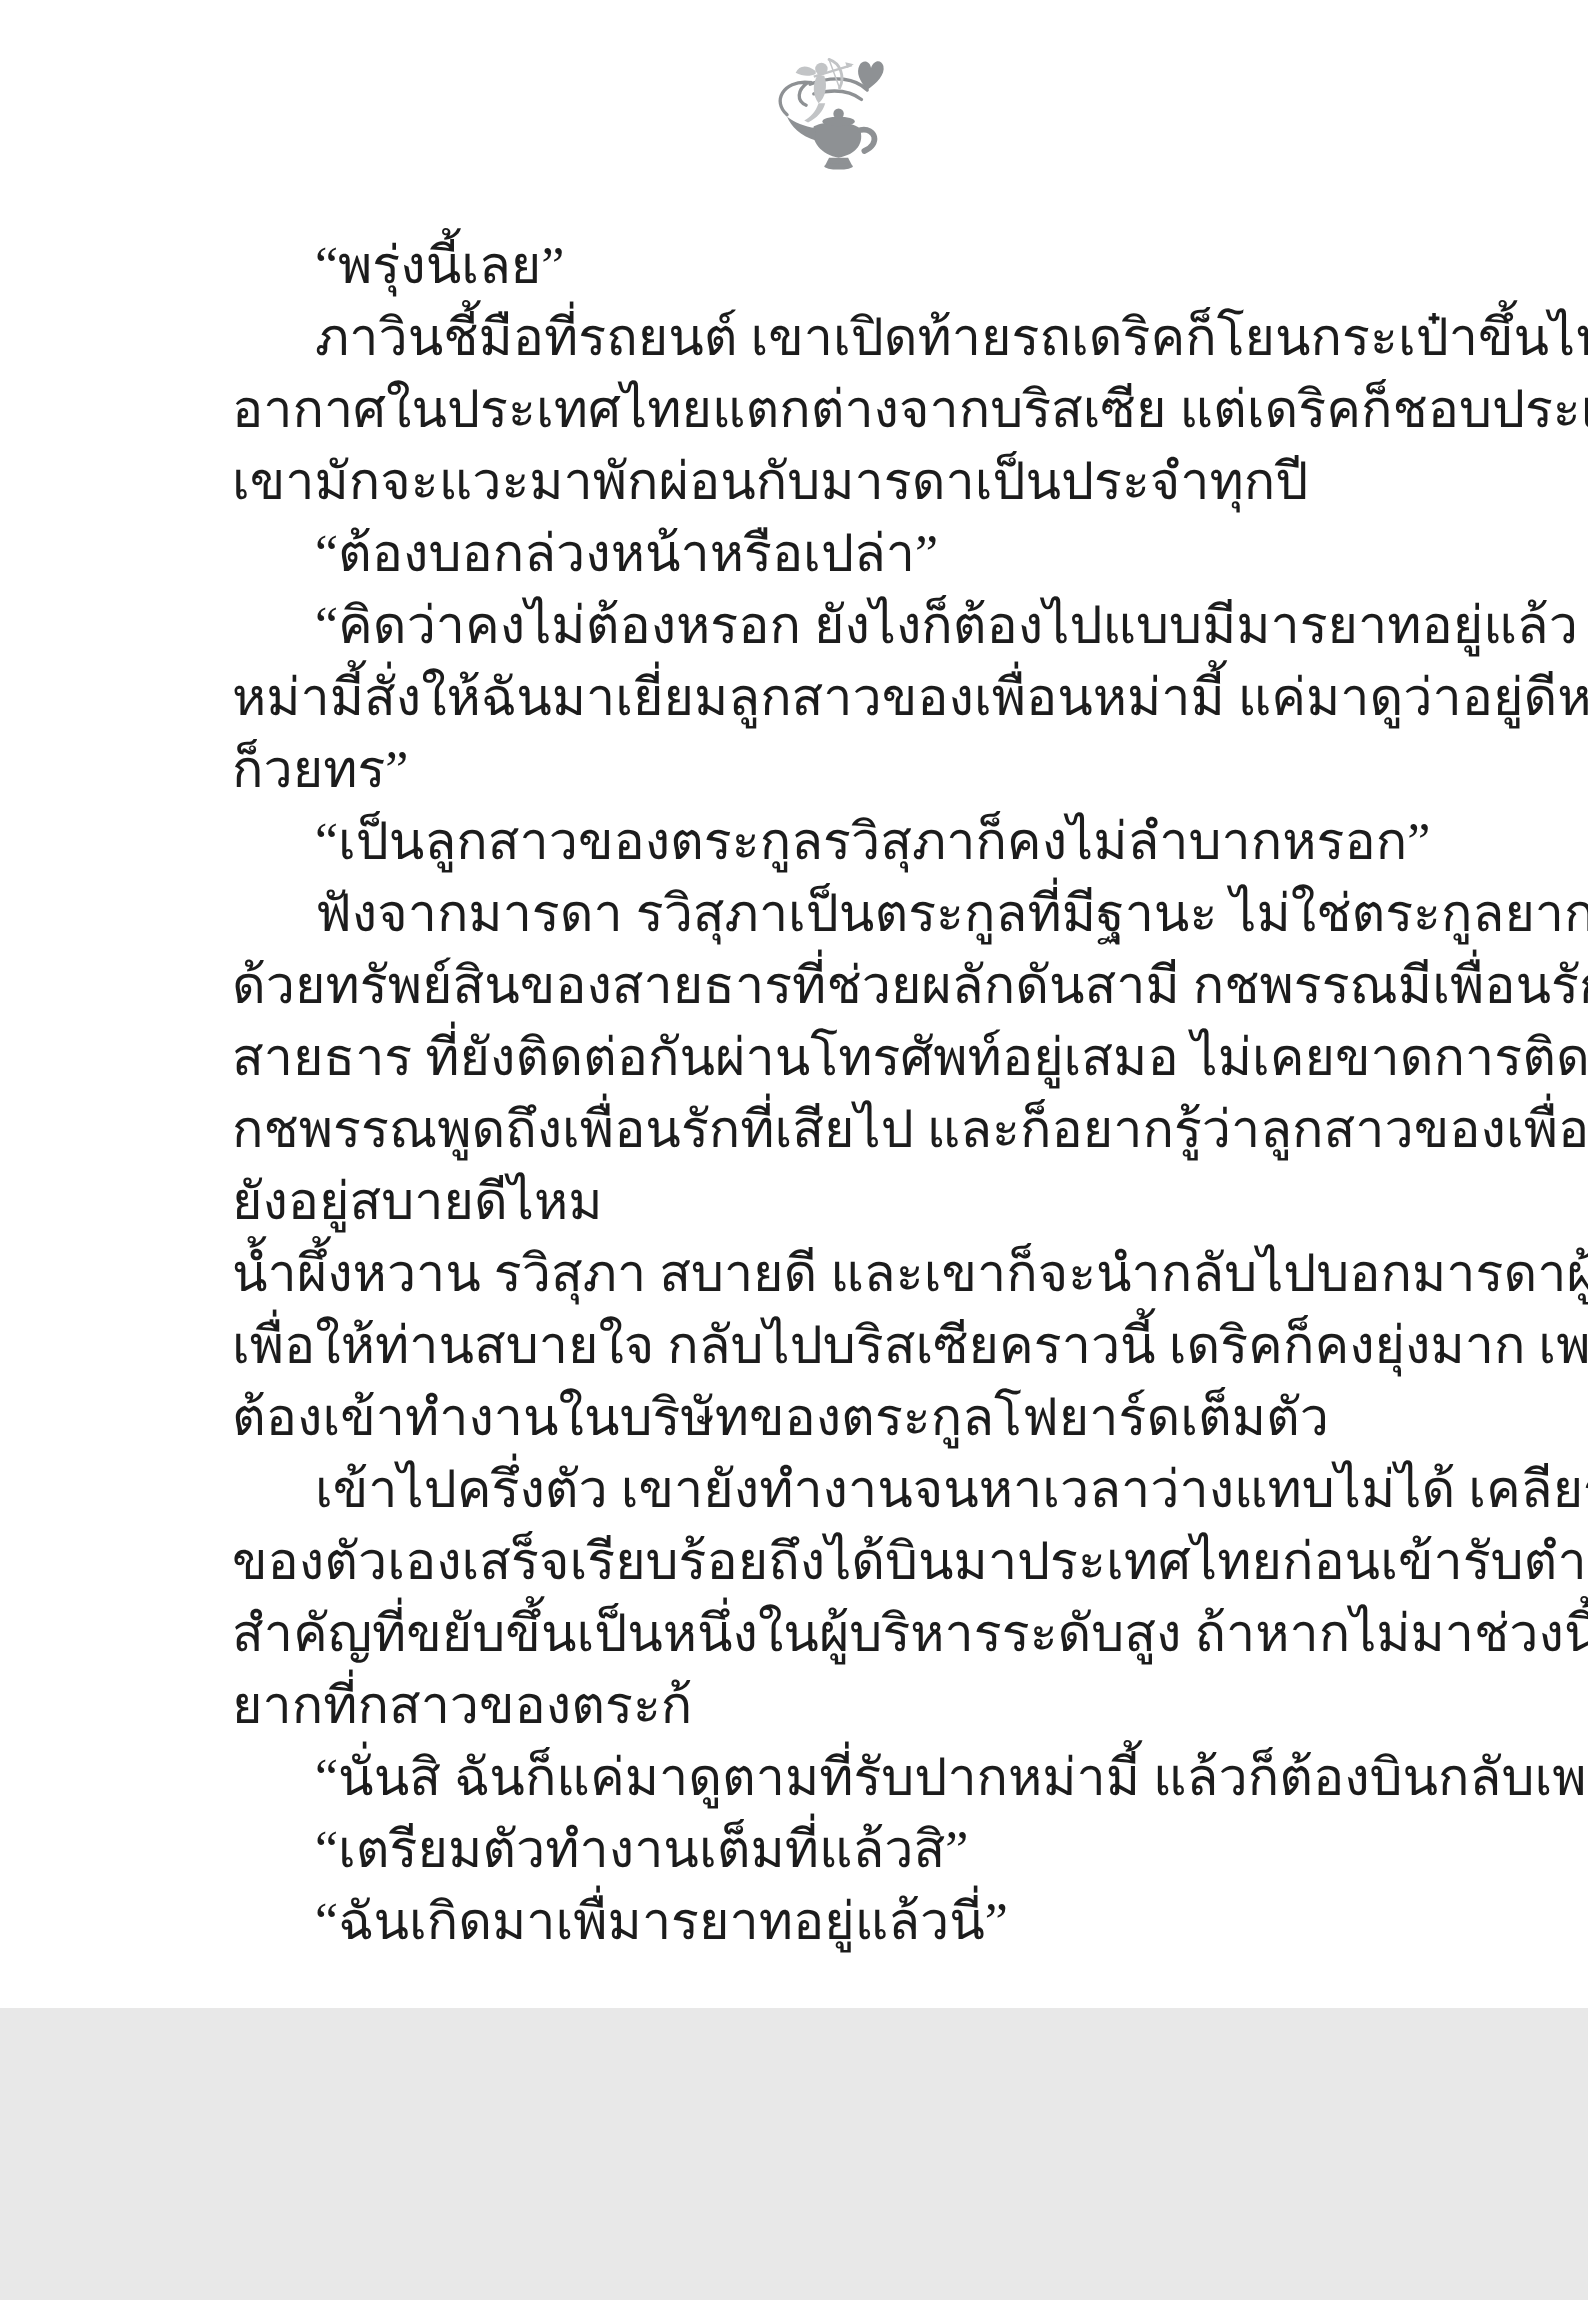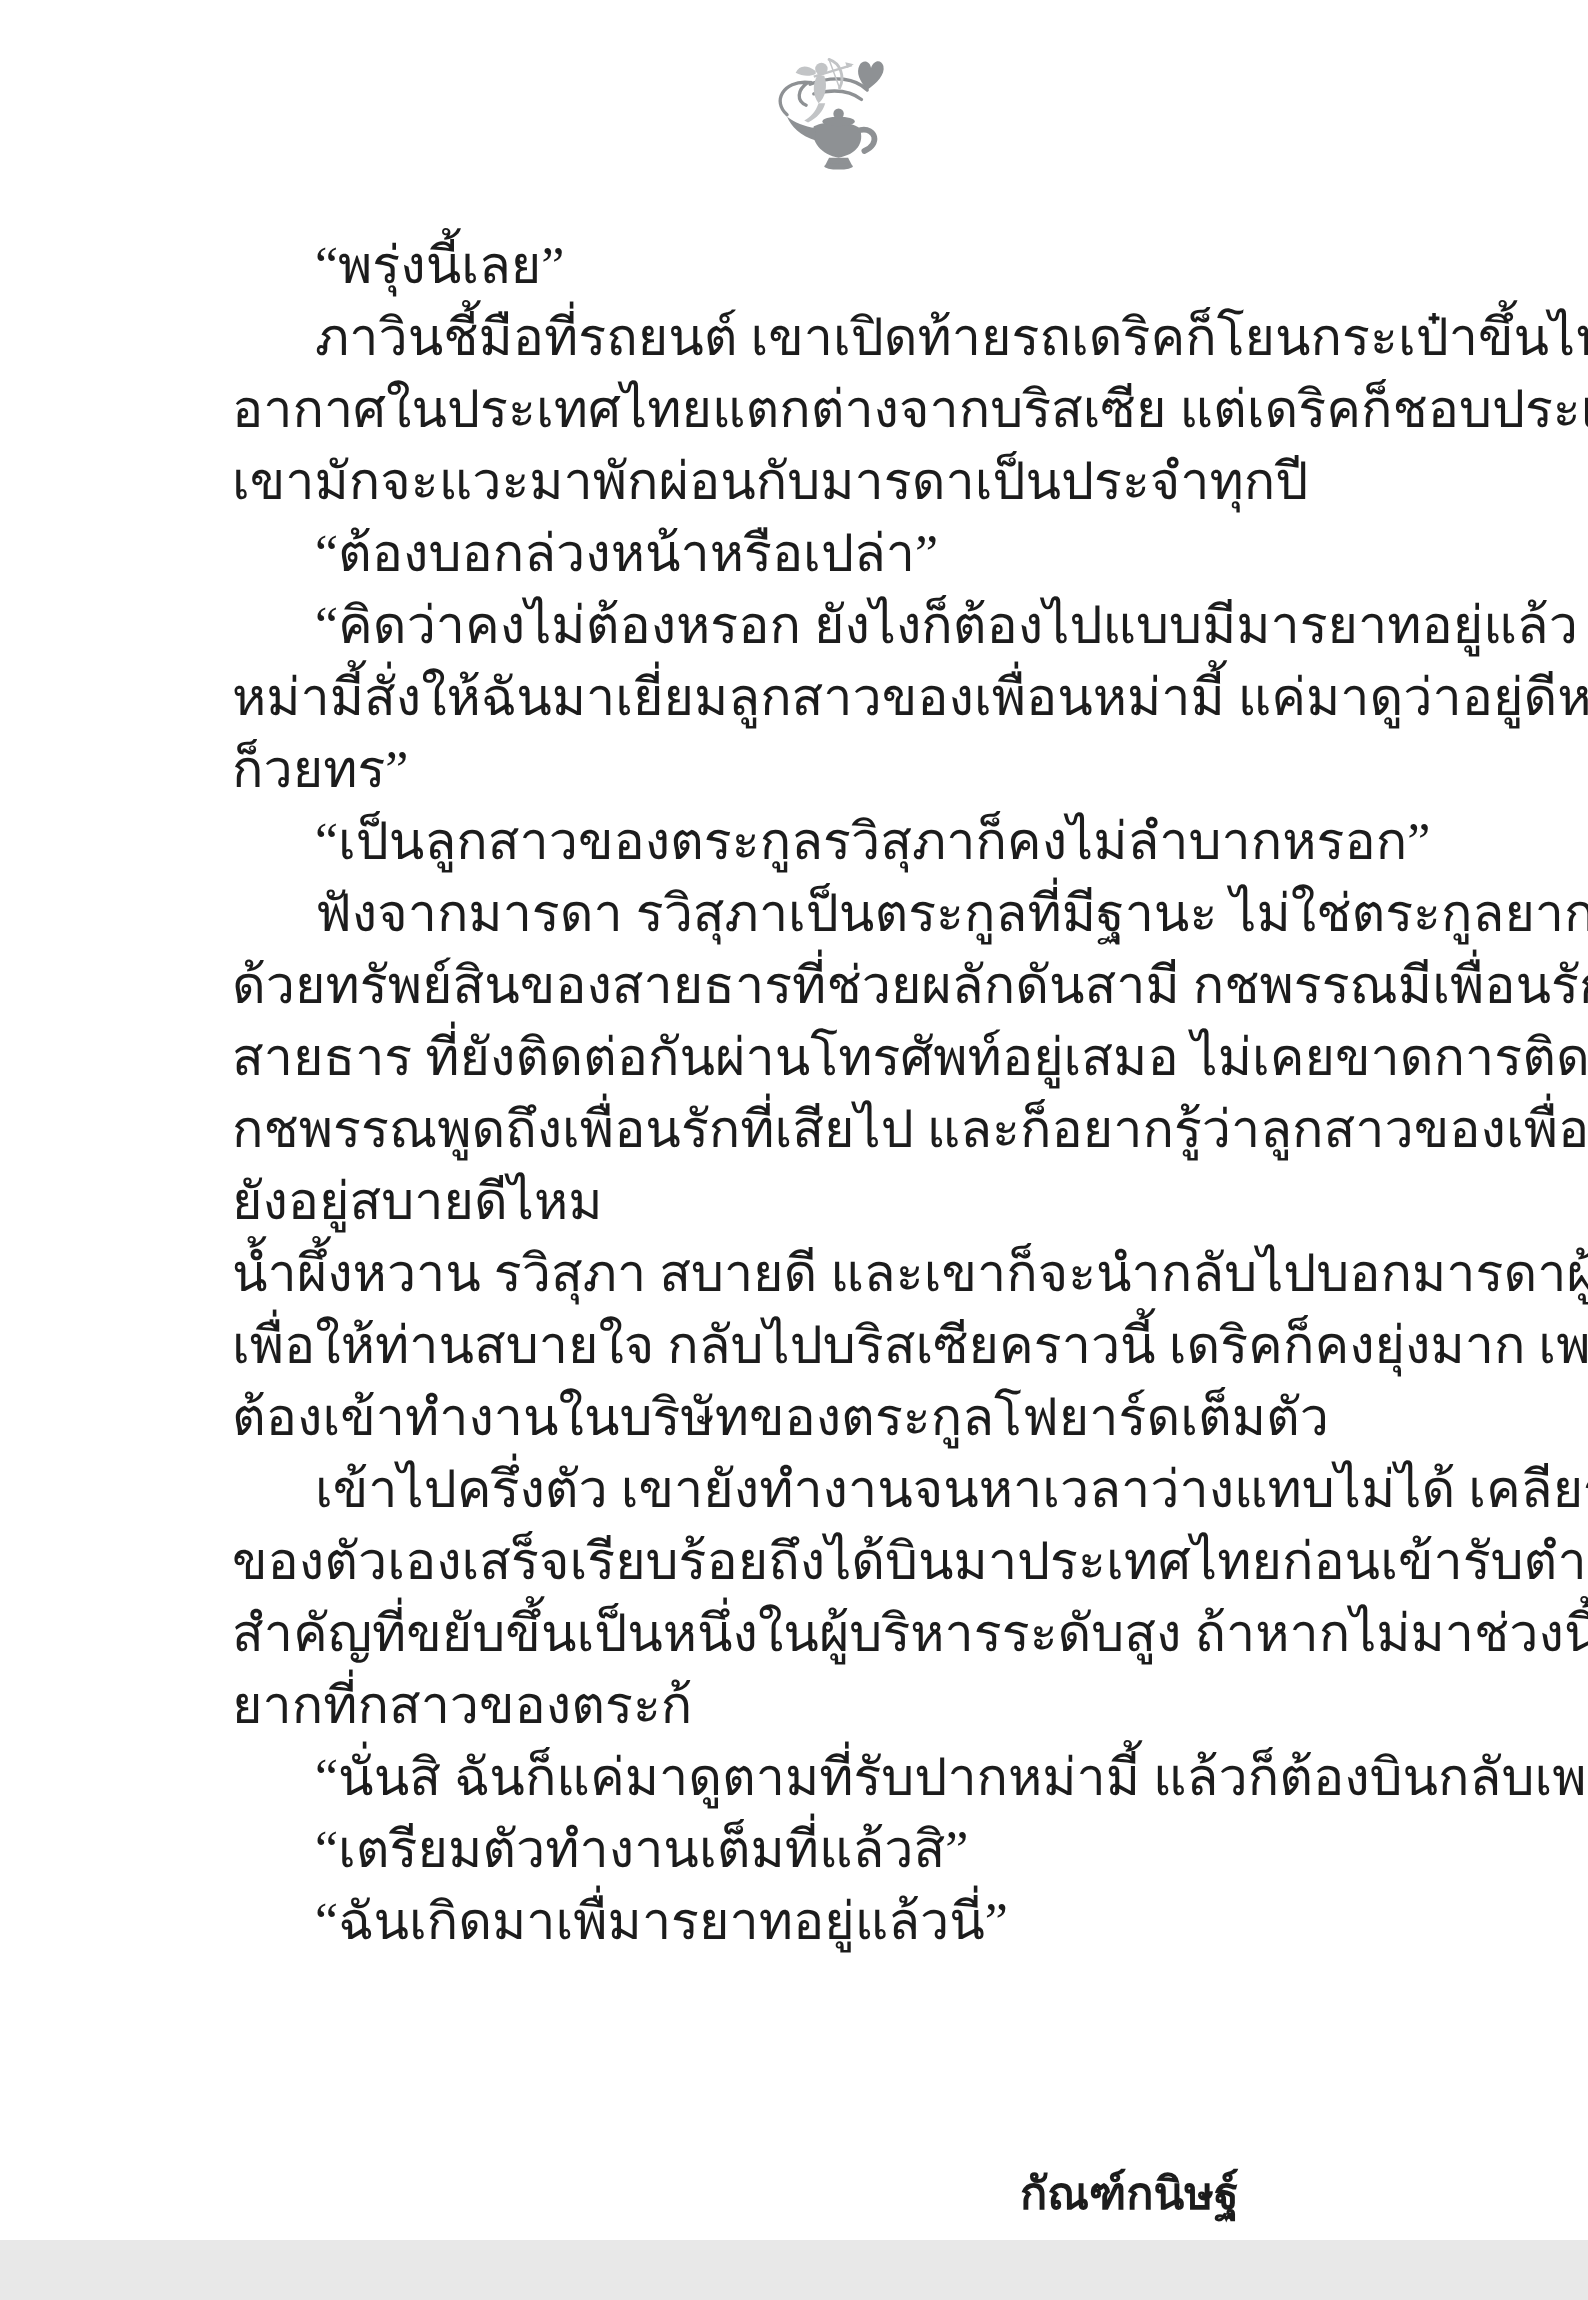--- a/index.html
+++ b/index.html
@@ -1,18 +1,18 @@
 <!DOCTYPE html>
 <html style="font-size:15px"><head>
 <meta charset="utf-8">
 <style>
   html,body{margin:0;padding:0;background:#e8e8e8;}
   .page{
     position:relative;
-    width:1589px;height:2240px;
+    width:1589px;height:2008px;
     background:#ffffff;
     font-family:"Liberation Serif","DejaVu Serif",serif;
     color:#1c1c1c;
     overflow:hidden;
     margin:0 auto;
   }
   .ornament{
     position:absolute;left:768px;top:48px;width:124px;height:124px;
   }
   .body-text{

